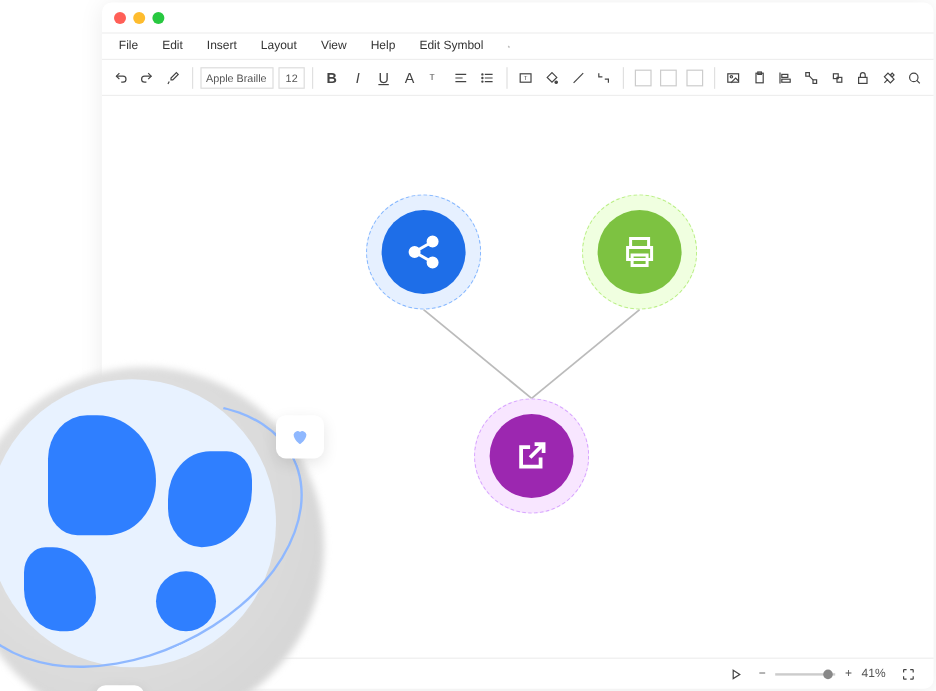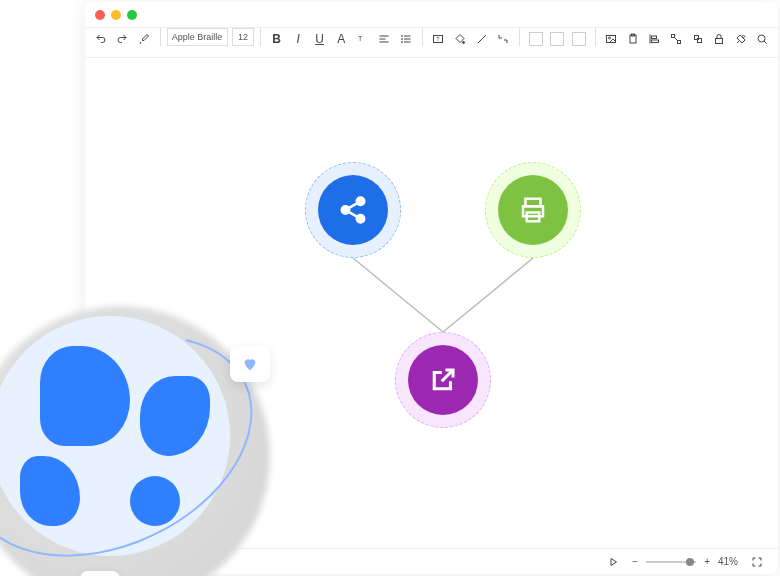--- a/index.html
+++ b/index.html
@@ -30,21 +30,21 @@
 .green { background: #28c840; }
 .menubar {
   height: 22px; display: flex; align-items: center;
   padding: 0 4px; gap: 0;
   font-size: 10px; color: #333;
   border-bottom: 1px solid #eee;
 }
 .menubar span { padding: 0 10px; cursor: default; }
 .toolbar {
   height: 30px;
-  display: flex; align-items: flex-start;
+  display: flex; align-items: center;
   padding: 0 6px; gap: 2px;
   border-bottom: 1px solid #eee;
 }
 .tbtn {
   width: 22px; height: 22px;
   display: inline-flex; align-items: center; justify-content: center;
   color: #444; cursor: default;
   font-size: 12px;
 }
 .divider { width: 1px; height: 18px; background: #e0e0e0; margin: 0 4px; }
@@ -154,20 +154,35 @@
 <div class="window">
 
   <div class="titlebar">
     <div class="traffic">
       <div class="tl red"></div>
       <div class="tl yellow"></div>
       <div class="tl green"></div>
     </div>
   </div>
 
+  <div class="menubar">
+    <span>File</span>
+    <span>Edit</span>
+    <span>Insert</span>
+    <span>Layout</span>
+    <span>View</span>
+    <span>Help</span>
+    <span>Edit Symbol</span>
+    <span class="tbtn">
+      <svg width="12" height="12" viewBox="0 0 24 24" fill="none" stroke="currentColor" stroke-width="2">
+          <circle cx="9" cy="9" r="5"></circle>
+          <circle cx="15" cy="15" r="5"></circle>
+        </svg>
+    </span>
+  </div>
 
   <div class="toolbar">
     <span class="tbtn">
       <svg width="12" height="12" viewBox="0 0 24 24" fill="none" stroke="currentColor" stroke-width="2">
           <path d="M9 14L4 9l5-5"></path>
           <path d="M4 9h11a5 5 0 0 1 0 10h-3"></path>
         </svg>
     </span>
     <span class="tbtn">
       <svg width="12" height="12" viewBox="0 0 24 24" fill="none" stroke="currentColor" stroke-width="2">

